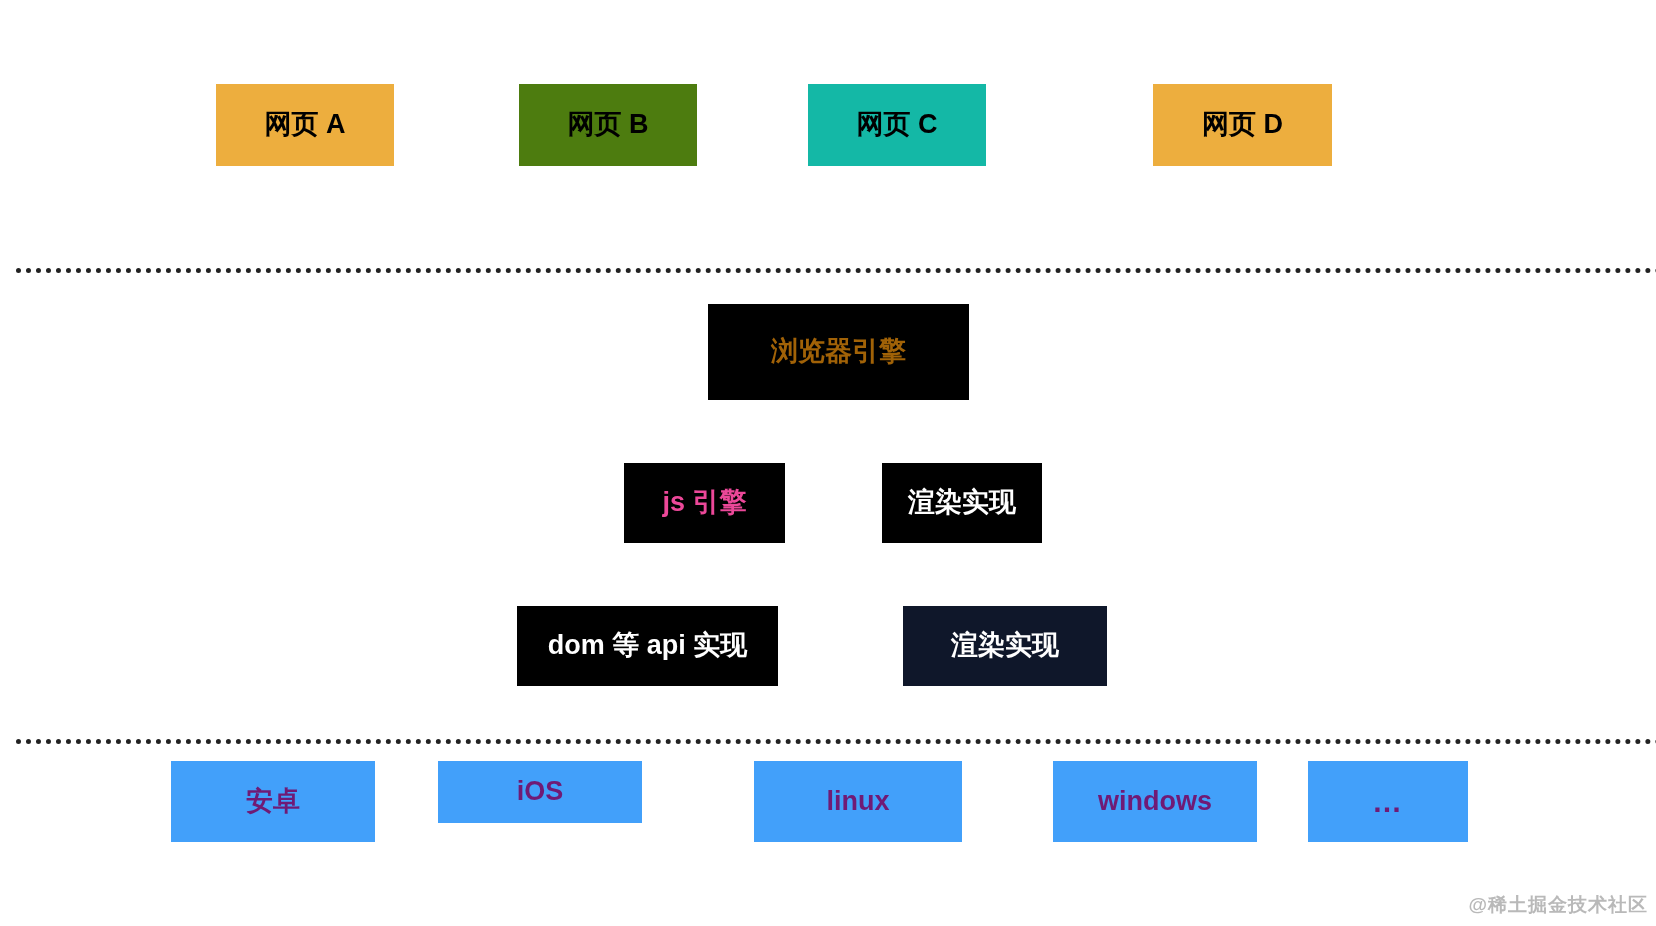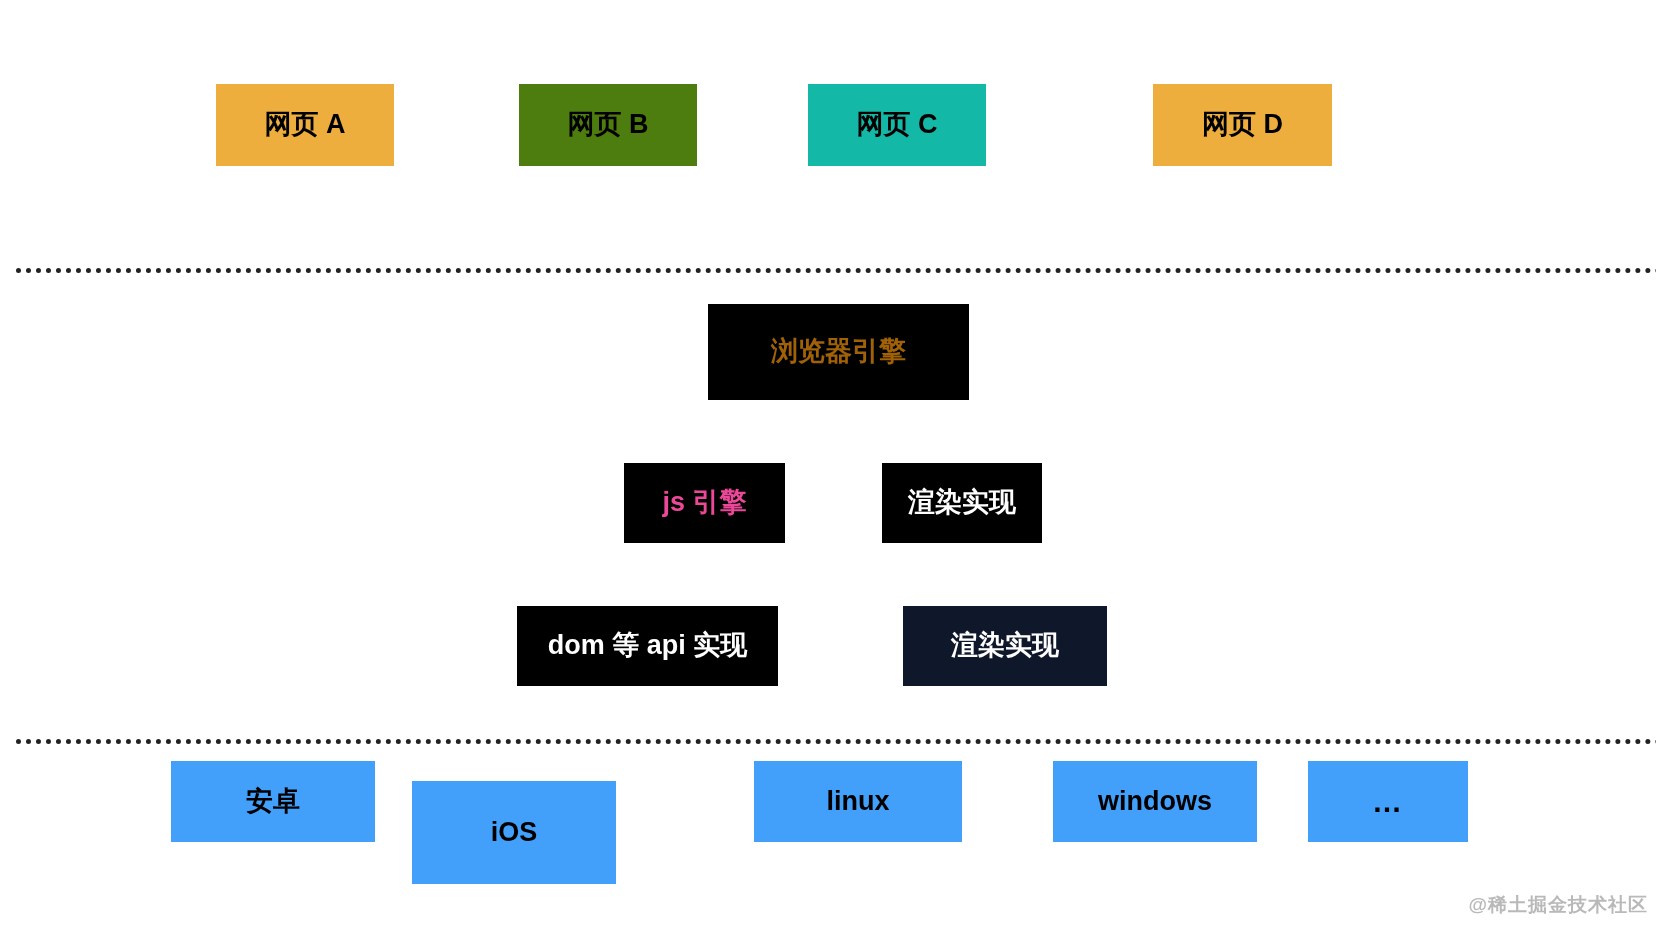--- a/index.html
+++ b/index.html
@@ -40,21 +40,21 @@
 
   .node-engine {
     background: #000000;
     color: #ffffff;
     font-size: 27px;
     font-weight: 700;
   }
 
   .node-os {
     background: #42a0fa;
-    color: #000000;
+    color: #701a75;
     font-size: 27px;
     font-weight: 700;
   }
 
   .node-os.ellipsis {
     font-size: 30px;
     letter-spacing: 2px;
   }
 
   
@@ -120,21 +120,21 @@
   <div class="node node-engine" style="left: 887px; top: 590px; width: 204px; height: 80px; background: #0f172a; color: rgb(255, 255, 255);">
     <span>渲染实现</span>
   </div>
 
   <div class="divider" style="top: 723px; border-top-color: rgb(34, 34, 34);"></div>
 
   <div class="node node-os" style="left: 155px; top: 745px; width: 204px; height: 81px; background: rgb(66, 160, 250);">
     <span>安卓</span>
   </div>
 
-  <div class="node node-os" style="left: 396px; top: 745px; width: 204px; height: 103px; background: rgb(66, 160, 250); margin-top: 20px;">
+  <div class="node node-os" style="left: 422px; top: 745px; width: 204px; height: 62px; background: rgb(66, 160, 250);">
     <span>iOS</span>
   </div>
 
   <div class="node node-os" style="left: 738px; top: 745px; width: 208px; height: 81px; background: rgb(66, 160, 250);">
     <span>linux</span>
   </div>
 
   <div class="node node-os" style="left: 1009px; top: 745px; width: 204px; height: 81px; background: rgb(66, 160, 250); margin-left: 28px;">
     <span>windows</span>
   </div>

